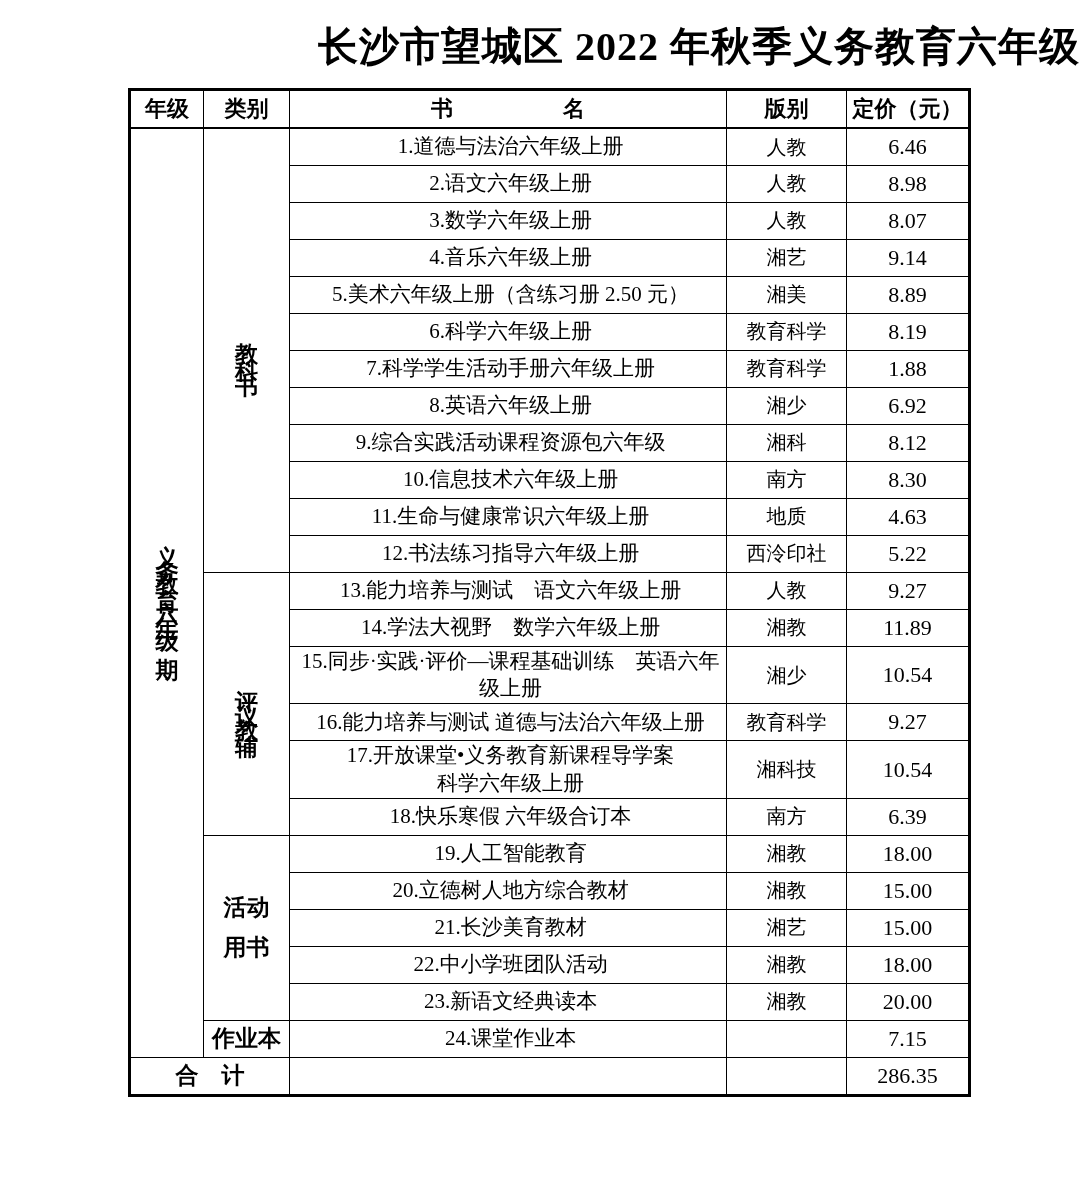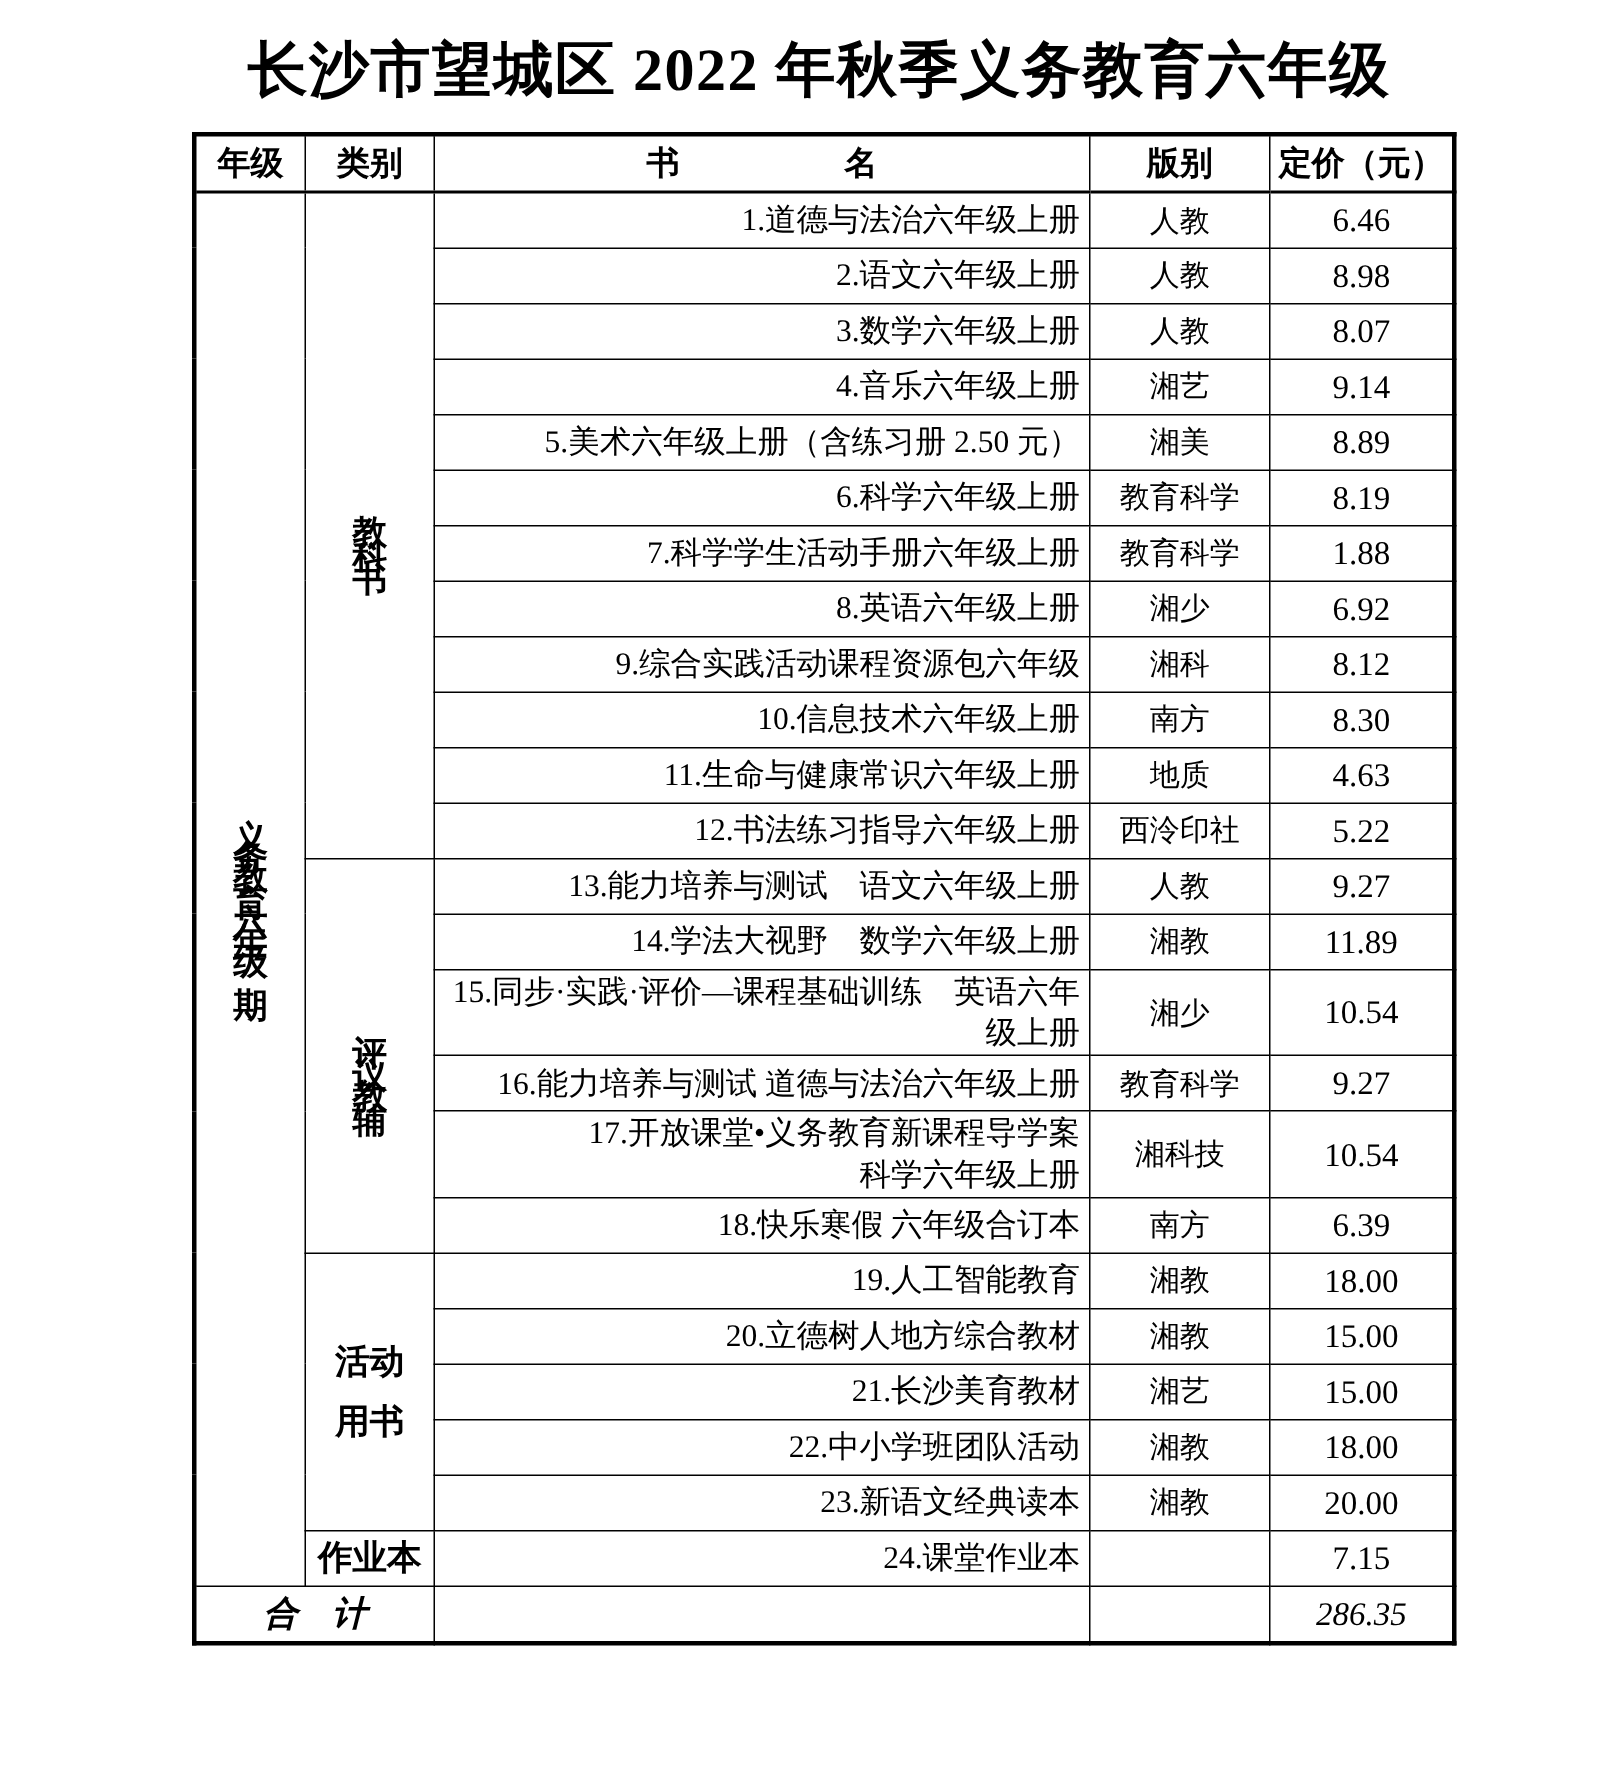--- a/index.html
+++ b/index.html
@@ -7,21 +7,21 @@
     margin: 0; padding: 0;
     width: 1080px; height: 1181px;
     background: #ffffff;
     color: #000000;
     font-family: "Liberation Serif", "DejaVu Serif", serif;
     overflow: hidden;
   }
   .page { width: 1080px; height: 1181px; background: #fff; }
   .title-block {
     padding-top: 22px;
-    text-align: center;
+    text-align: right;
     font-weight: 700;
     font-size: 40px;
     line-height: 1.27;
     letter-spacing: 1px;
     padding-left: 12px;
   }
   table.price-table {
     border-collapse: collapse;
     table-layout: fixed;
     width: 840px;
@@ -40,23 +40,23 @@
   }
   .price-table thead th {
     font-weight: 700;
     font-size: 22px;
     border-bottom-width: 2px;
     white-space: pre;
   }
   .price-table thead tr { height: 39px; }
   .price-table tbody tr { height: 37px; }
   .price-table tbody tr.tall { height: 55px; }
-  .price-table tbody tr.total-row { height: 38px; font-style: italic; }
+  .price-table tbody tr.total-row { height: 38px; }
   td.name-cell {
-    text-align: right;
+    text-align: center;
     padding: 1px 6px 1px 11px;
     white-space: pre-line;
     line-height: 1.3;
   }
   td.publisher-cell { font-size: 20px; }
   td.price-cell { font-size: 22px; margin-left: 32px; }
   .vtext {
     writing-mode: vertical-rl;
     text-orientation: upright;
     display: inline-block;

